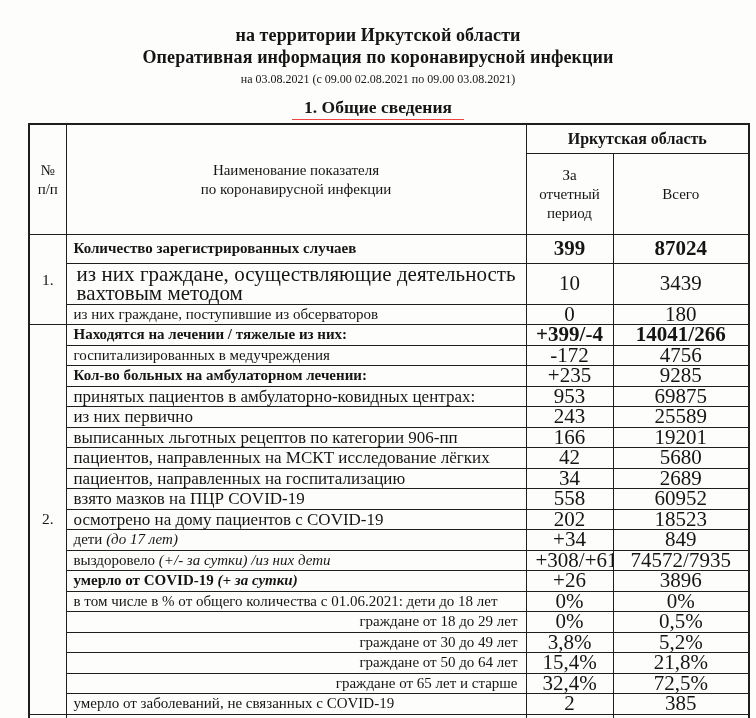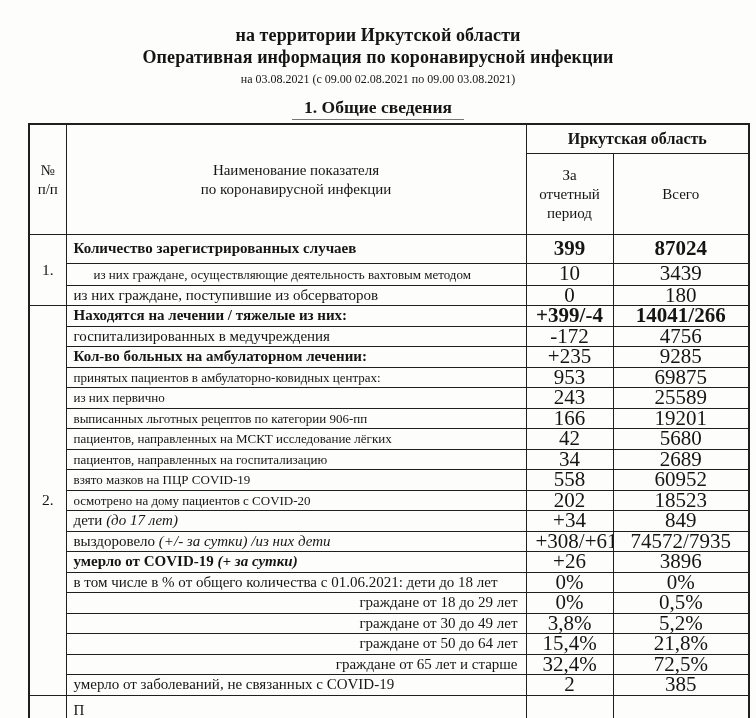--- a/index.html
+++ b/index.html
@@ -58,23 +58,23 @@
     vertical-align: middle;
     font-size: 15.5px;
     padding: 0 2px;
   }
   td.name {
     font-size: 15px;
     line-height: 17.5px;
     padding: 1px 6px 1px 7px;
     vertical-align: middle;
   }
-  td.name.sm { font-size: 13px; margin-left: 10px; }
+  td.name.sm { font-size: 17px; margin-left: 10px; }
   td.name.ar { text-align: right; padding-right: 8px; }
-  td.name.jst { text-align: justify; font-size: 13px; line-height: 19px; padding: 1px 27px; }
+  td.name.jst { text-align: justify; font-size: 21px; line-height: 19px; padding: 1px 10px; }
   td.name.tall { padding-top: 5px; padding-bottom: 5px; }
   td.val {
     text-align: center;
     font-size: 21px;
     line-height: 17.5px;
     padding: 1px 9px;
     vertical-align: middle;
     margin-top: 20px;
   }
   td.val.tall { padding-top: 5px; padding-bottom: 5px; }
@@ -183,21 +183,21 @@
           <td class="name sm"><span>пациентов, направленных на госпитализацию</span></td>
           <td class="val">34</td>
           <td class="val">2689</td>
         </tr>
         <tr>
           <td class="name sm"><span>взято мазков на ПЦР COVID-19</span></td>
           <td class="val">558</td>
           <td class="val">60952</td>
         </tr>
         <tr>
-          <td class="name sm"><span>осмотрено на дому пациентов с COVID-20</span></td>
+          <td class="name sm"><span>осмотрено на дому пациентов с COVID-19</span></td>
           <td class="val">202</td>
           <td class="val">18523</td>
         </tr>
         <tr>
           <td class="name"><span>дети </span><span class="it">(до 17 лет)</span></td>
           <td class="val">+34</td>
           <td class="val">849</td>
         </tr>
         <tr>
           <td class="name"><span>выздоровело </span><span class="it">(+/- за сутки) /из них дети</span></td>

